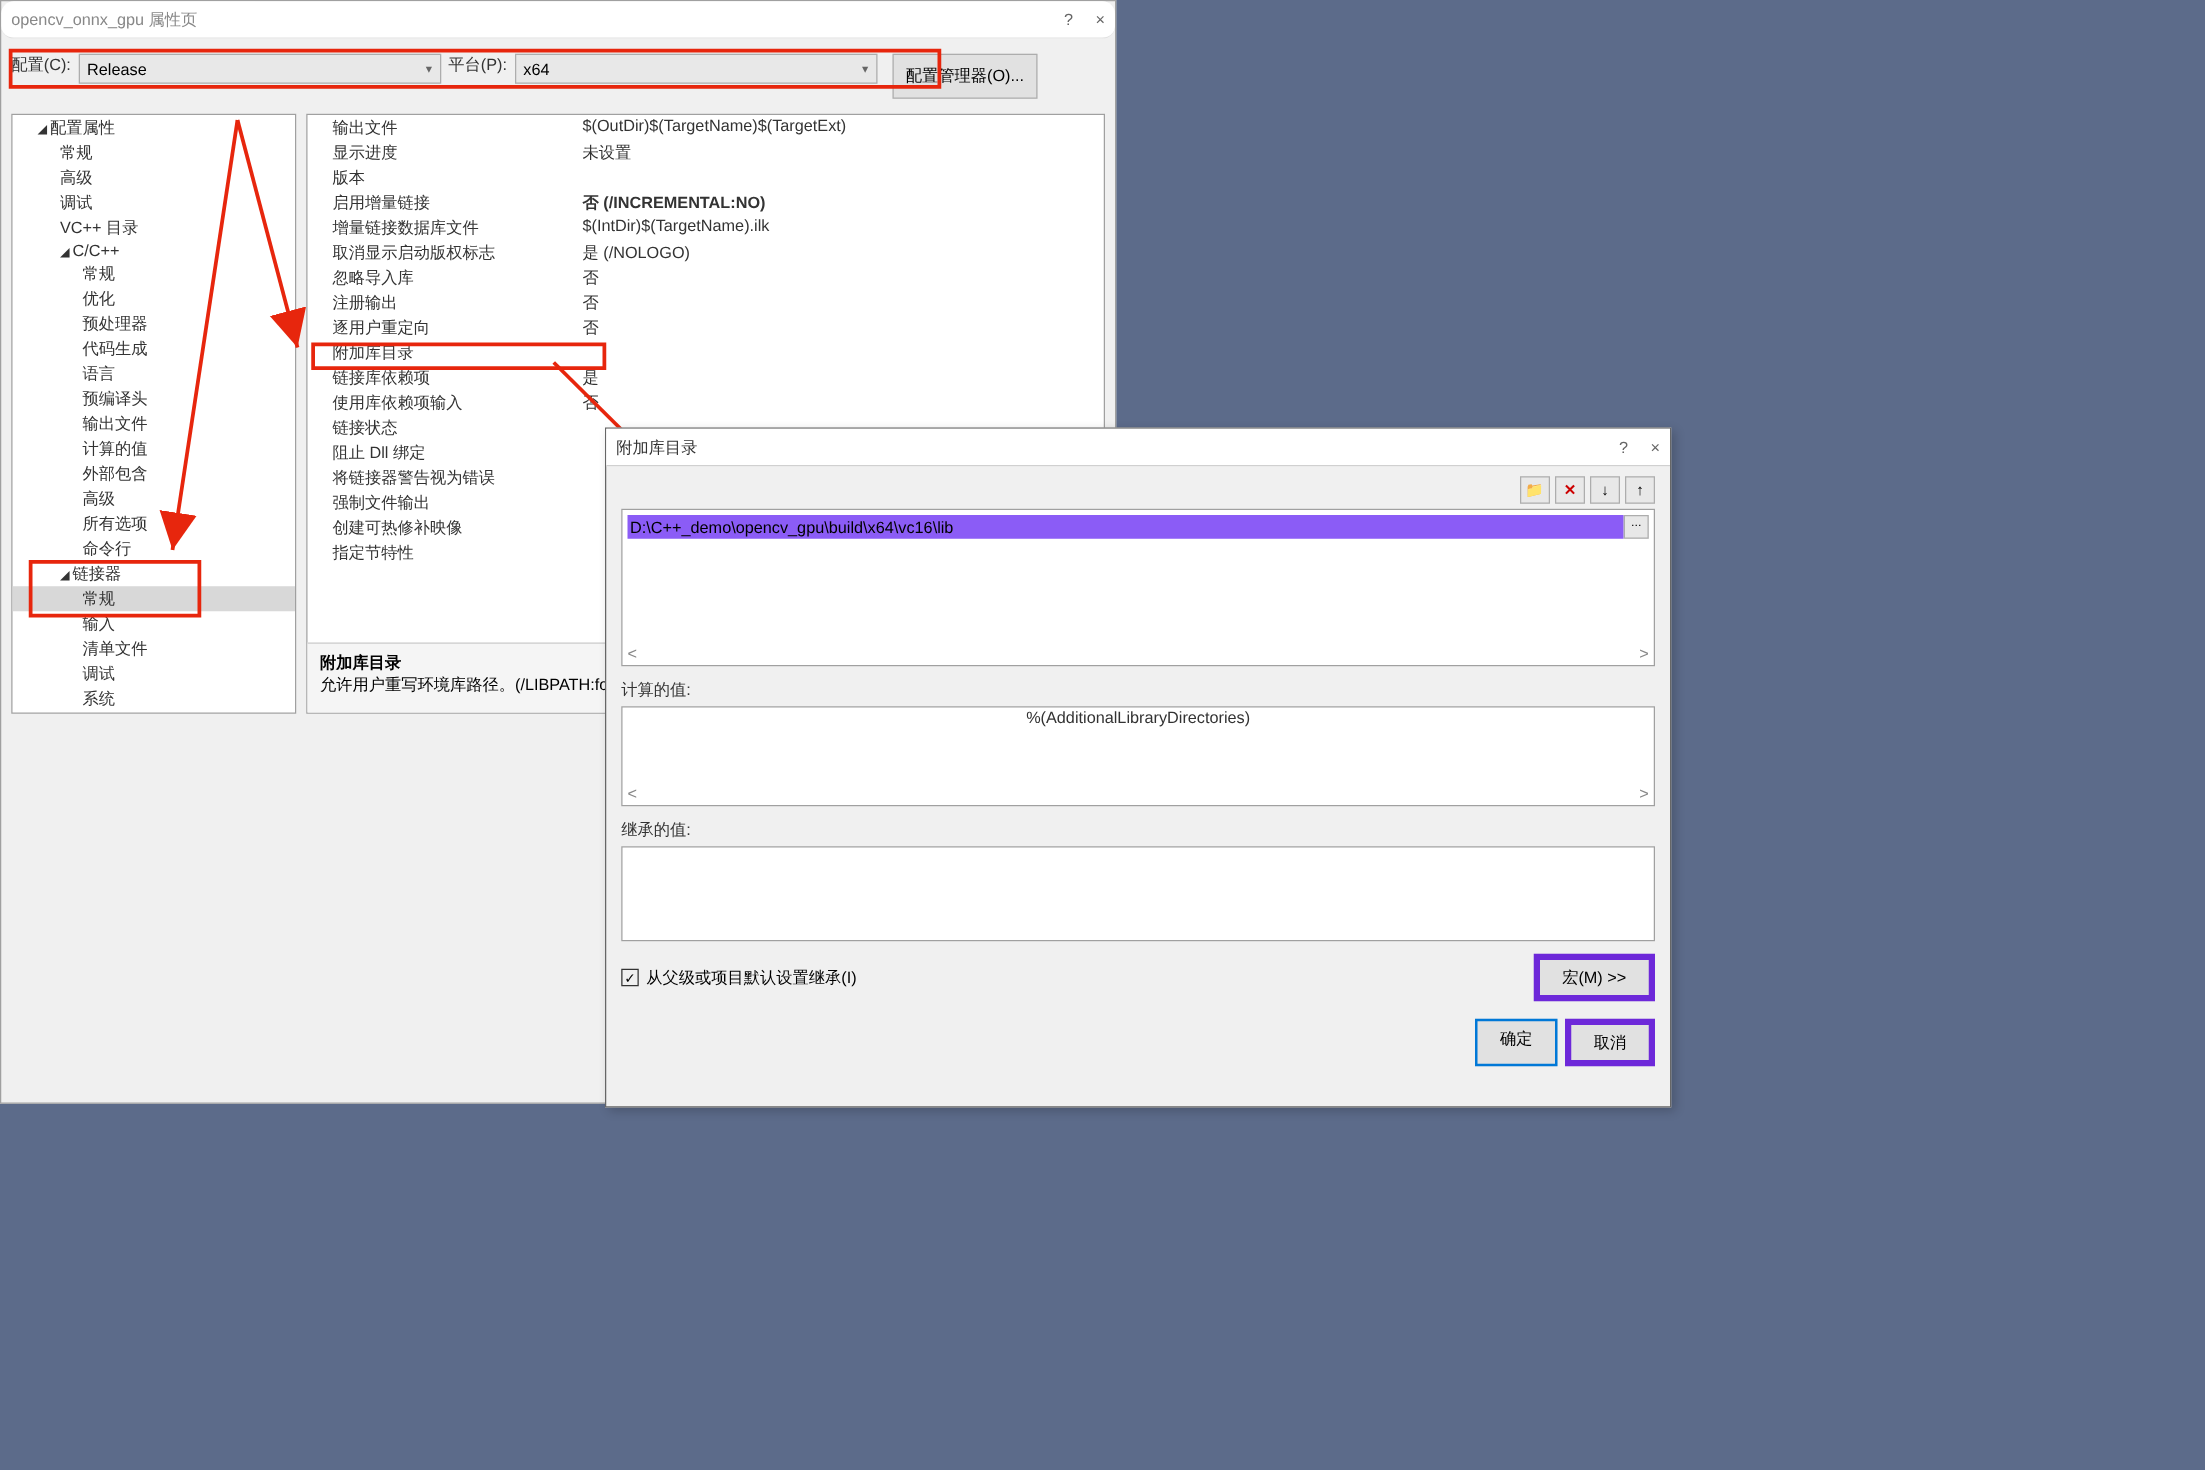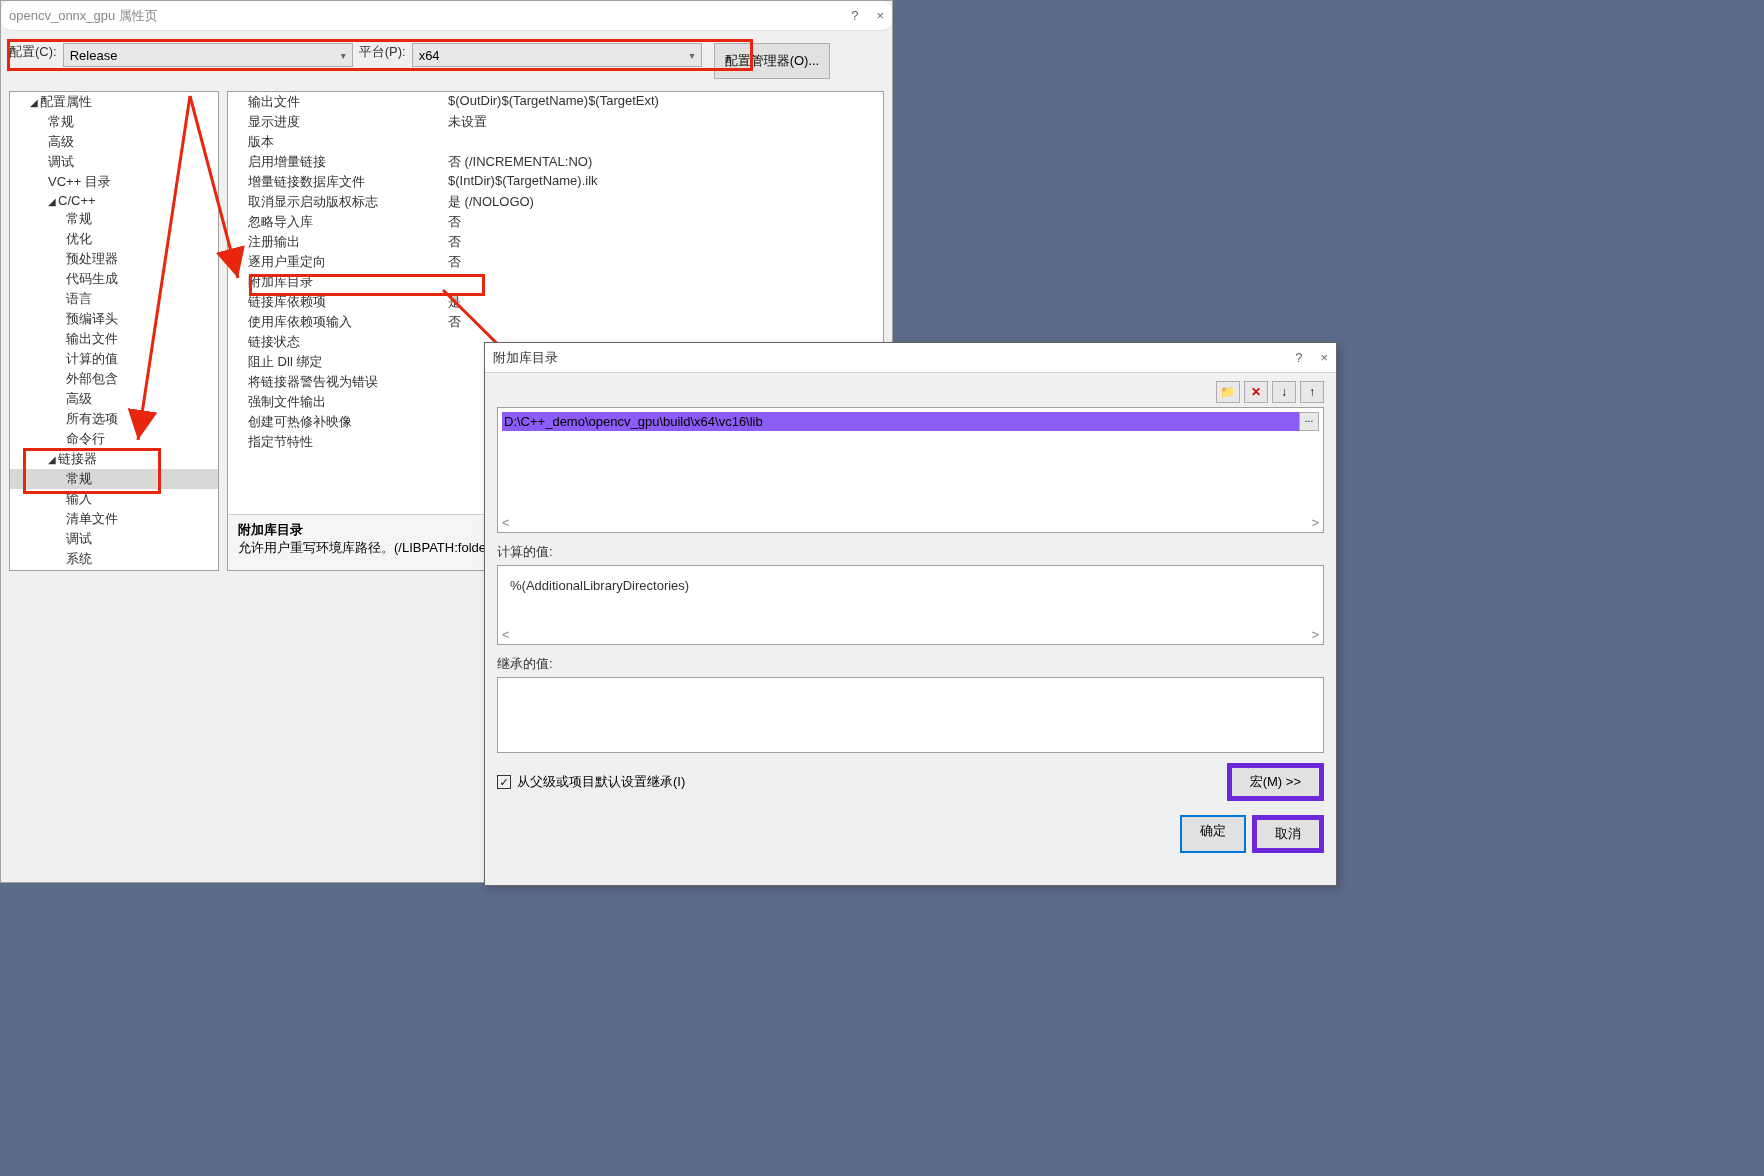--- a/index.html
+++ b/index.html
@@ -33,39 +33,39 @@
       background: #e1e1e1; border: 1px solid #adadad; height: 36px;
       padding: 0 10px; display: flex; align-items: center; margin-left: 6px;
     }
     .red-highlight {
       position: absolute; border: 3px solid #e7260d; pointer-events: none;
     }
     
     .content-area { display: flex; padding: 0 8px; height: 480px; }
     
     .tree-panel {
-      width: 210px; background: #fff; border: 1px solid #a0a0a0;
+      width: 228px; background: #fff; border: 1px solid #a0a0a0;
       overflow-y: scroll; position: relative;
     }
     .tree-item { padding: 1px 0 1px 4px; cursor: pointer; color: #333; white-space: nowrap; }
     .tree-item.l1 { padding-left: 20px; }
     .tree-item.l2 { padding-left: 38px; }
     .tree-item.l3 { padding-left: 56px; }
     .tree-item.selected { background: #d8d8d8; }
     .tree-arrow { display: inline-block; width: 10px; font-size: 10px; }
     
     .props-panel {
       flex: 1; background: #fff; border: 1px solid #a0a0a0; margin-left: 8px;
       display: flex; flex-direction: column;
     }
     .props-list { flex: 1; overflow: auto; }
     .prop-row { display: flex; padding: 1px 0; }
     .prop-label { width: 220px; padding-left: 20px; color: #333; }
     .prop-value { flex: 1; color: #333; }
-    .prop-value.bold { font-weight: normal; }
+    .prop-value.bold { font-weight: bold; }
     .desc-panel {
       border-top: 1px solid #ccc; padding: 6px 10px; background: #f5f5f5;
       height: 56px;
     }
     .desc-title { font-weight: bold; }
     
     .sub-dialog {
       position: absolute; left: 484px; top: 342px; width: 853px; height: 544px;
       background: #f0f0f0; border: 1px solid #666;
       box-shadow: 3px 3px 8px rgba(0,0,0,0.2);
@@ -86,21 +86,21 @@
       padding: 4px; position: relative;
     }
     .path-input-row { display: flex; }
     .path-text { flex: 1; background: #8b5cf6; border: none; padding: 2px; }
     .path-browse { width: 20px; border: 1px solid #adadad; background: #e8e8e8; text-align: center; font-size: 10px; }
     .scroll-h { position: absolute; bottom: 2px; left: 4px; right: 4px; display: flex; justify-content: space-between; color: #888; font-size: 10px; }
     
     .section-label { margin: 10px 0 4px 0; color: #333; }
     .readonly-box {
       background: #fff; border: 1px solid #a0a0a0; height: 80px;
-      padding: 12px; position: relative; color: #333;
+      padding: 0; position: relative; color: #333; text-align: center;
     }
     .readonly-box.tall { height: 76px; }
     
     .bottom-row { display: flex; align-items: center; margin-top: 10px; }
     .checkbox-row { display: flex; align-items: center; gap: 6px; flex: 1; }
     .checkbox { width: 14px; height: 14px; border: 1px solid #333; display: flex; align-items: center; justify-content: center; font-size: 11px; }
     .dlg-btn {
       background: #e1e1e1; border: 5px solid #6d28d9; padding: 5px 18px; margin-left: 6px;
     }
     .dlg-btn.primary { border: 2px solid #0078d7; }

